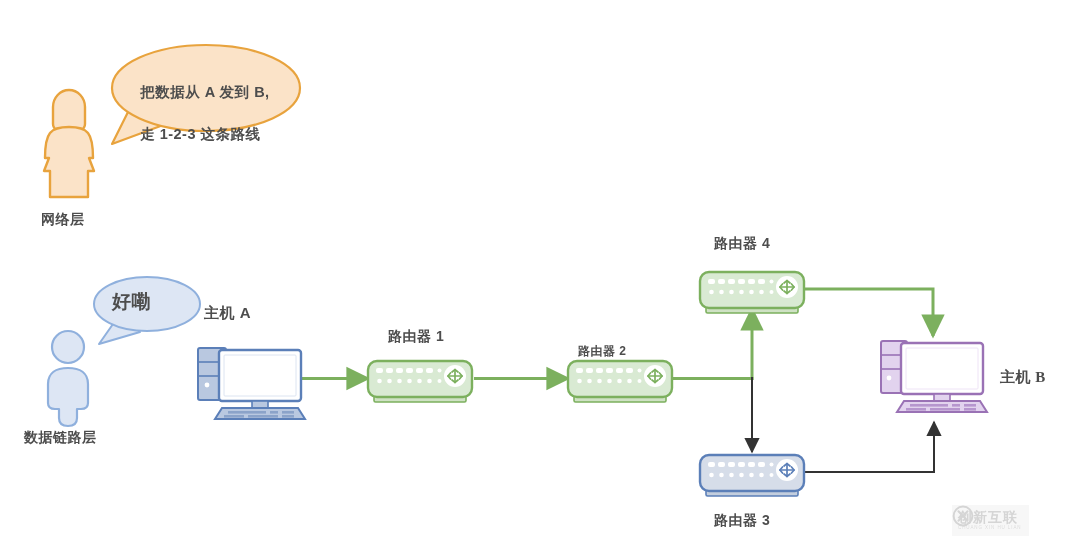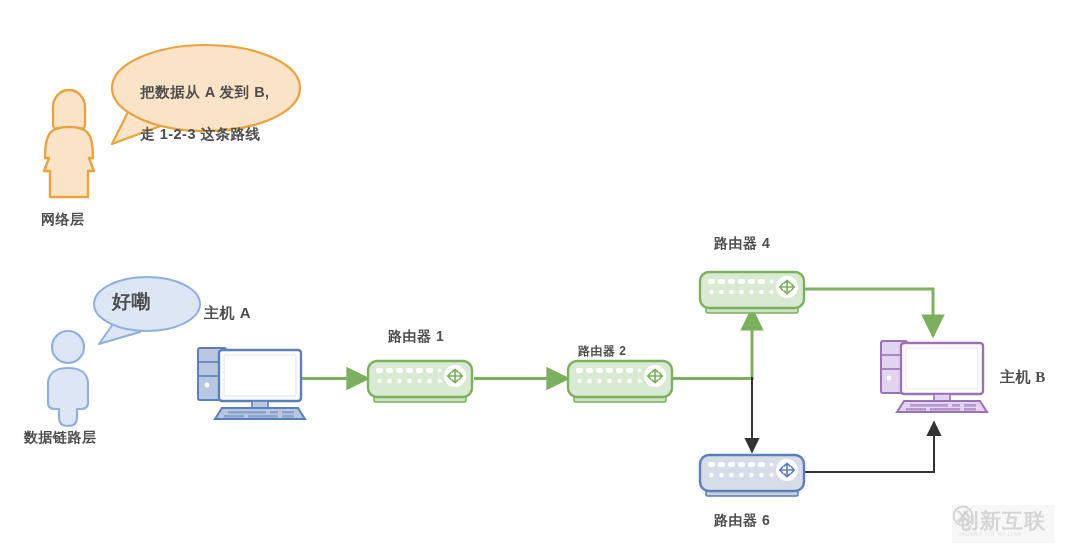--- a/index.html
+++ b/index.html
@@ -36,21 +36,21 @@
   .wm{
     position:absolute;
     display:flex;
     align-items:center;
     gap:5px;
     opacity:.55;
     background:#f2f2f2;
     padding:5px 8px 5px 6px;
   }
   .wm-txt{display:flex;flex-direction:column;line-height:1;}
-  .wm-main{font-size:21px;font-weight:bold;color:#b3b3b3;letter-spacing:1px;}
+  .wm-main{font-size:14px;font-weight:bold;color:#b3b3b3;letter-spacing:1px;}
   .wm-sub{font-size:4.5px;color:#bfbfbf;letter-spacing:.9px;margin-top:2px;}
 </style>
 </head>
 <body>
 
 <div id="stage">
 
   <svg width="1080" height="551" viewBox="0 0 1080 551">
     <defs>
       <marker id="ah-green" markerWidth="9" markerHeight="9" refX="7.2" refY="4.5" orient="auto" markerUnits="strokeWidth">
@@ -299,21 +299,21 @@
   <div class="lbl" style="left:204px;top:304px;font-size:15px;">主机 A</div>
 
   <div class="lbl" style="left:1000px;top:368px;font-size:15px;font-family:Liberation Serif, serif;">主机 B</div>
 
   <div class="lbl" style="left:388px;top:328px;font-size:14px;">路由器 1</div>
 
   <div class="lbl" style="left:578px;top:343px;font-size:12px;">路由器 2</div>
 
   <div class="lbl" style="left:714px;top:235px;font-size:14px;">路由器 4</div>
 
-  <div class="lbl" style="left:714px;top:512px;font-size:14px;">路由器 6</div>
+  <div class="lbl" style="left:714px;top:512px;font-size:14px;">路由器 3</div>
 
   <div class="wm" style="left:952px;top:505px;">
     <svg width="22" height="22" viewBox="0 0 22 22">
       <circle cx="11" cy="11" r="9.4" fill="none" stroke="#b3b3b3" stroke-width="2"></circle>
       <path d="M6.4 6.2 L15.6 15.8 M15.6 6.2 L6.4 15.8" stroke="#b3b3b3" stroke-width="2" stroke-linecap="round"></path>
     </svg>
     <span class="wm-txt">
       <span class="wm-main">创新互联</span>
       <span class="wm-sub">CHUANG XIN HU LIAN</span>
     </span>

